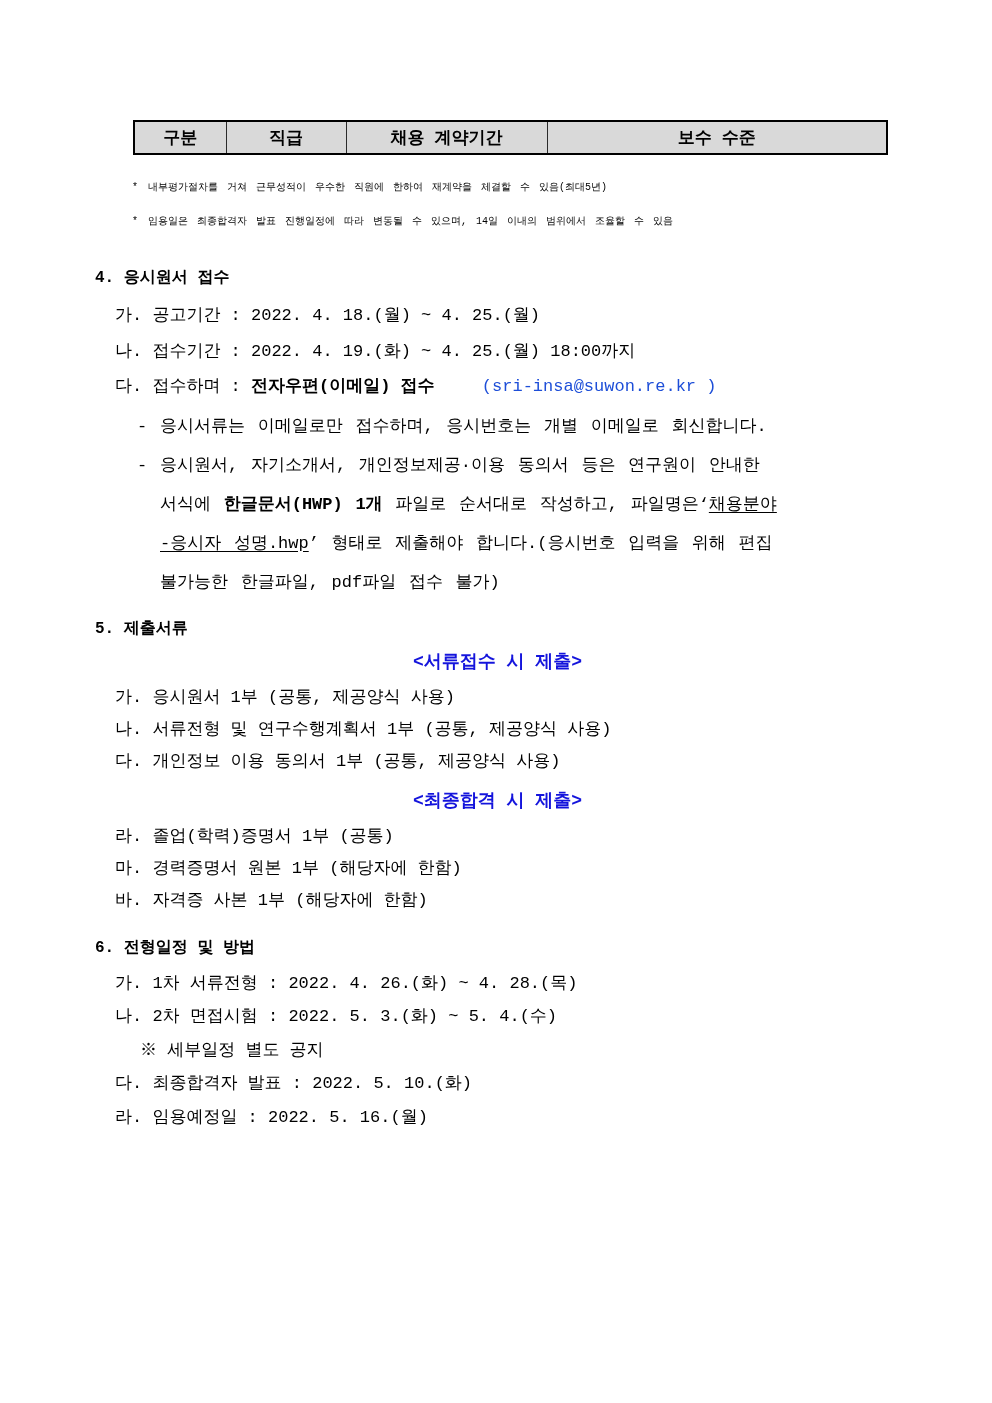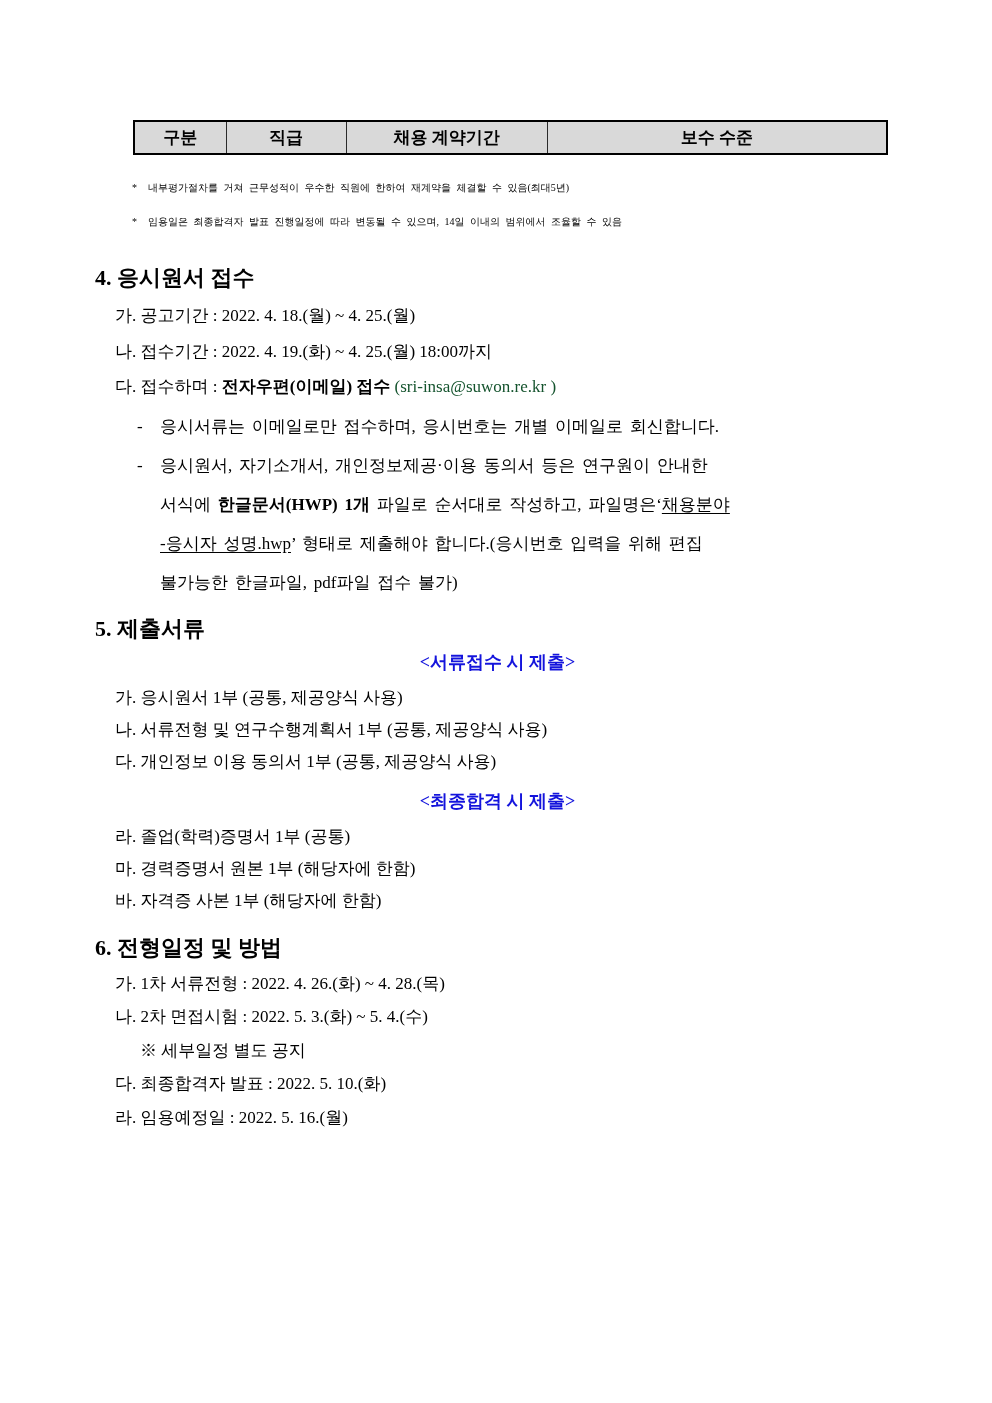--- a/index.html
+++ b/index.html
@@ -3,21 +3,21 @@
 <meta charset="utf-8">
 <style>
   * { margin: 0; padding: 0; box-sizing: border-box; }
   html, body { background: #ffffff; }
   .page {
     position: relative;
     width: 900px;
     height: 1403px;
     background: #ffffff;
     overflow: hidden;
-    font-family: Liberation Serif, serif;
+    font-family: Liberation Mono, monospace;
     color: #000000;
     font-size: 17px;
   }
 
   
   .info-table {
     margin: 120px 0 0 133px;
     width: 753px;
     border-collapse: collapse;
     border: 2px solid #000000;
@@ -40,21 +40,21 @@
 
   
   .notes { margin: 16px 0 0 132px; font-size: 10px; line-height: 34px; }
   .note-line { white-space: nowrap; word-spacing: 3px; }
   .note-marker { display: inline-block; width: 16px; }
 
   
   .sec-title {
     margin-left: 95px;
     font-weight: bold;
-    font-size: 22px;
+    font-size: 16px;
     line-height: 26px;
     white-space: nowrap;
   }
   .sec4-title { margin-top: 26px; }
   .sec5-title { margin-top: 14px; }
   .sec6-title { margin-top: 18px; }
 
   .item { margin-left: 115px; line-height: 35.5px; white-space: nowrap; }
   .sec4-items { margin-top: 7px; }
 
@@ -76,21 +76,21 @@
   .bh2 { margin-top: 5px; }
   .item-s5 { margin-left: 115px; line-height: 32px; white-space: nowrap; }
   .s5-items { margin-top: 2px; }
 
   .s6-items { margin-top: 6px; line-height: 33.5px; }
   .item-s6 { margin-left: 115px; white-space: nowrap; }
   .item-s6-note { margin-left: 140px; white-space: nowrap; }
 
   .b { font-weight: bold; }
   .u { text-decoration: underline; text-underline-offset: 3px; }
-  .email { color: #14532d; text-decoration: none; }
+  .email { color: #1d4ed8; text-decoration: none; margin-left: 37px; }
 </style>
 </head>
 <body>
 
 <div class="page">
 
   <table class="info-table">
     <colgroup>
       <col style="width:92px">
         <col style="width:120px">

